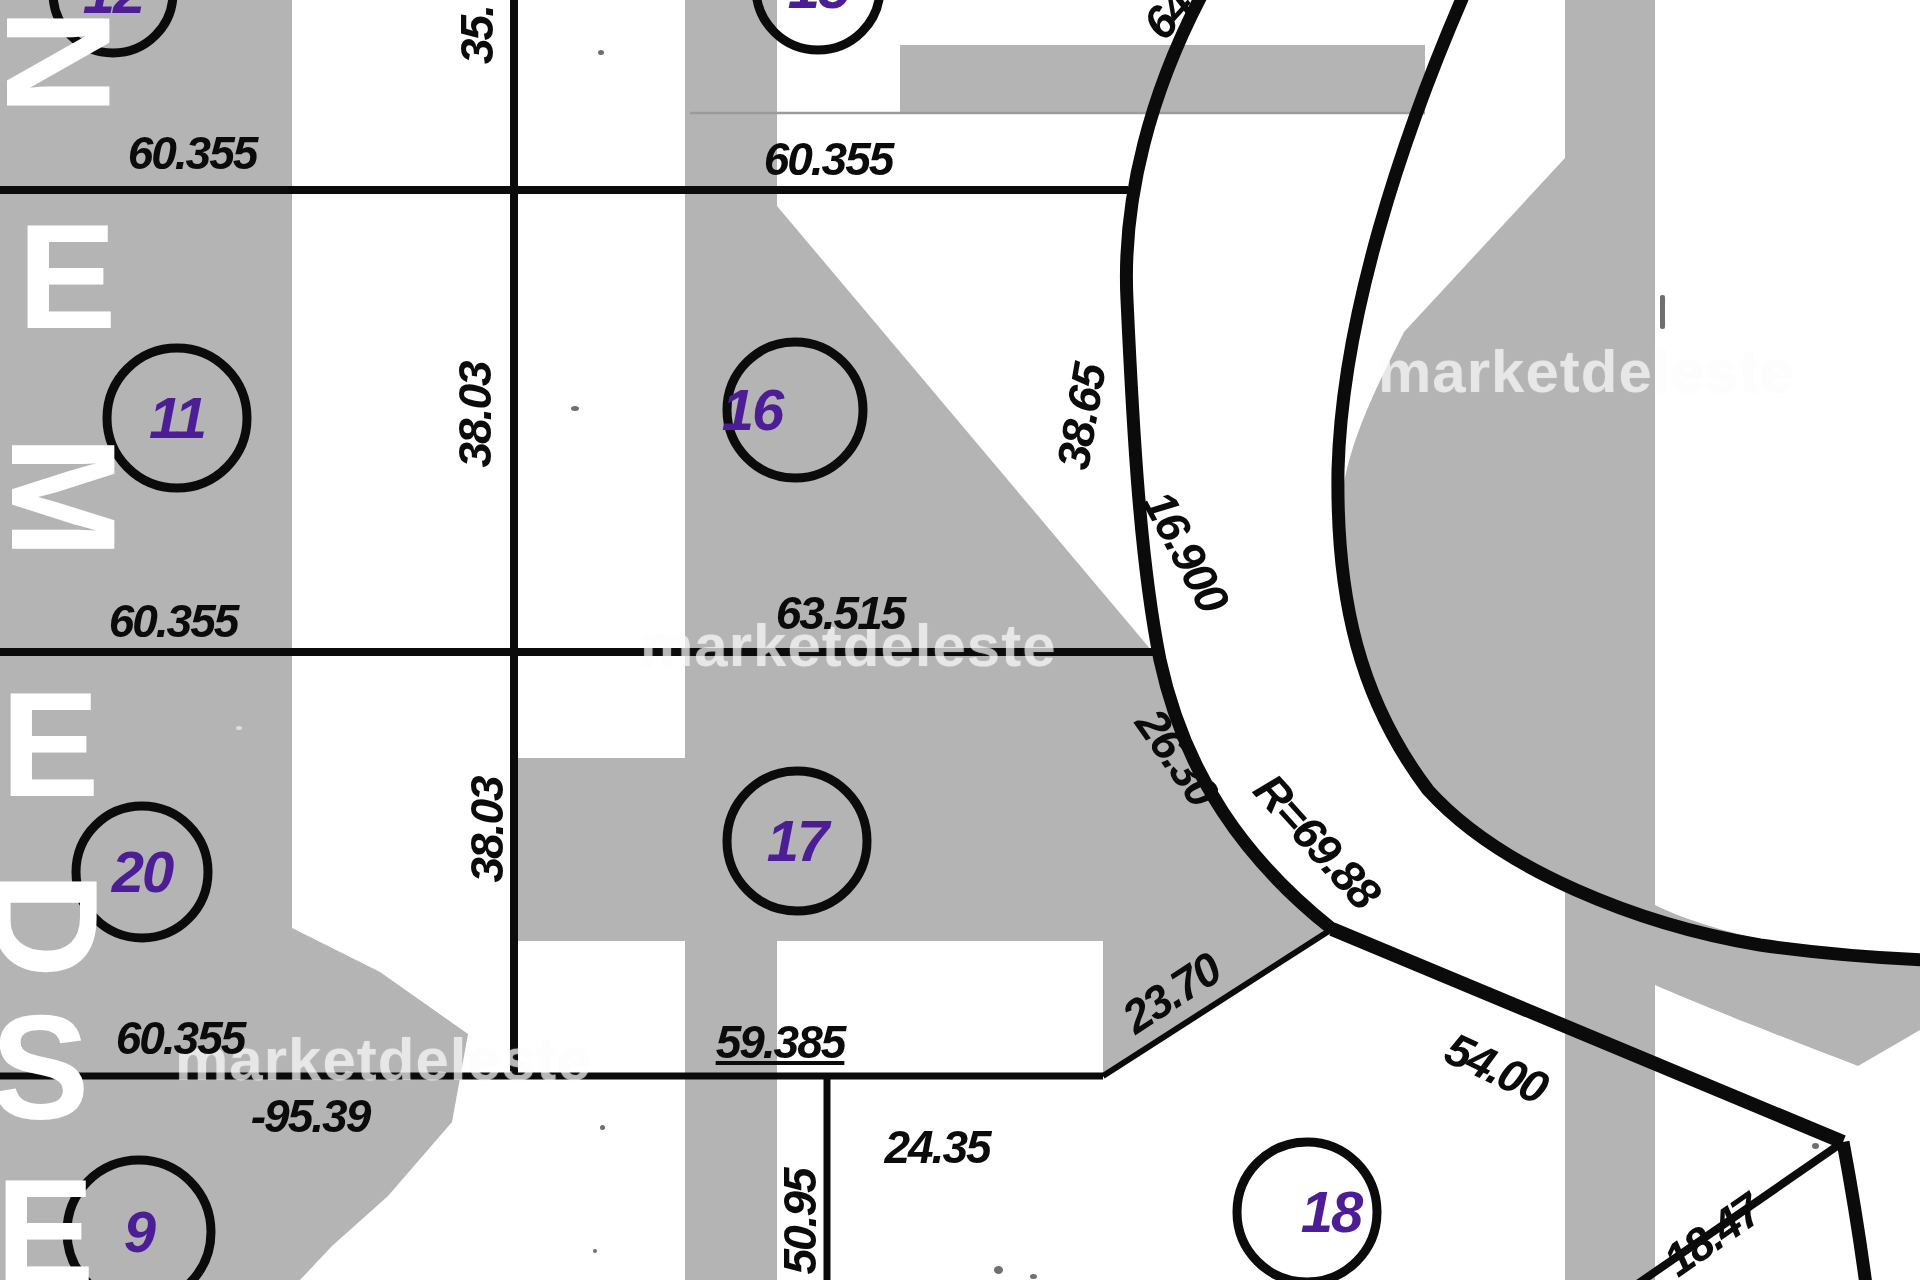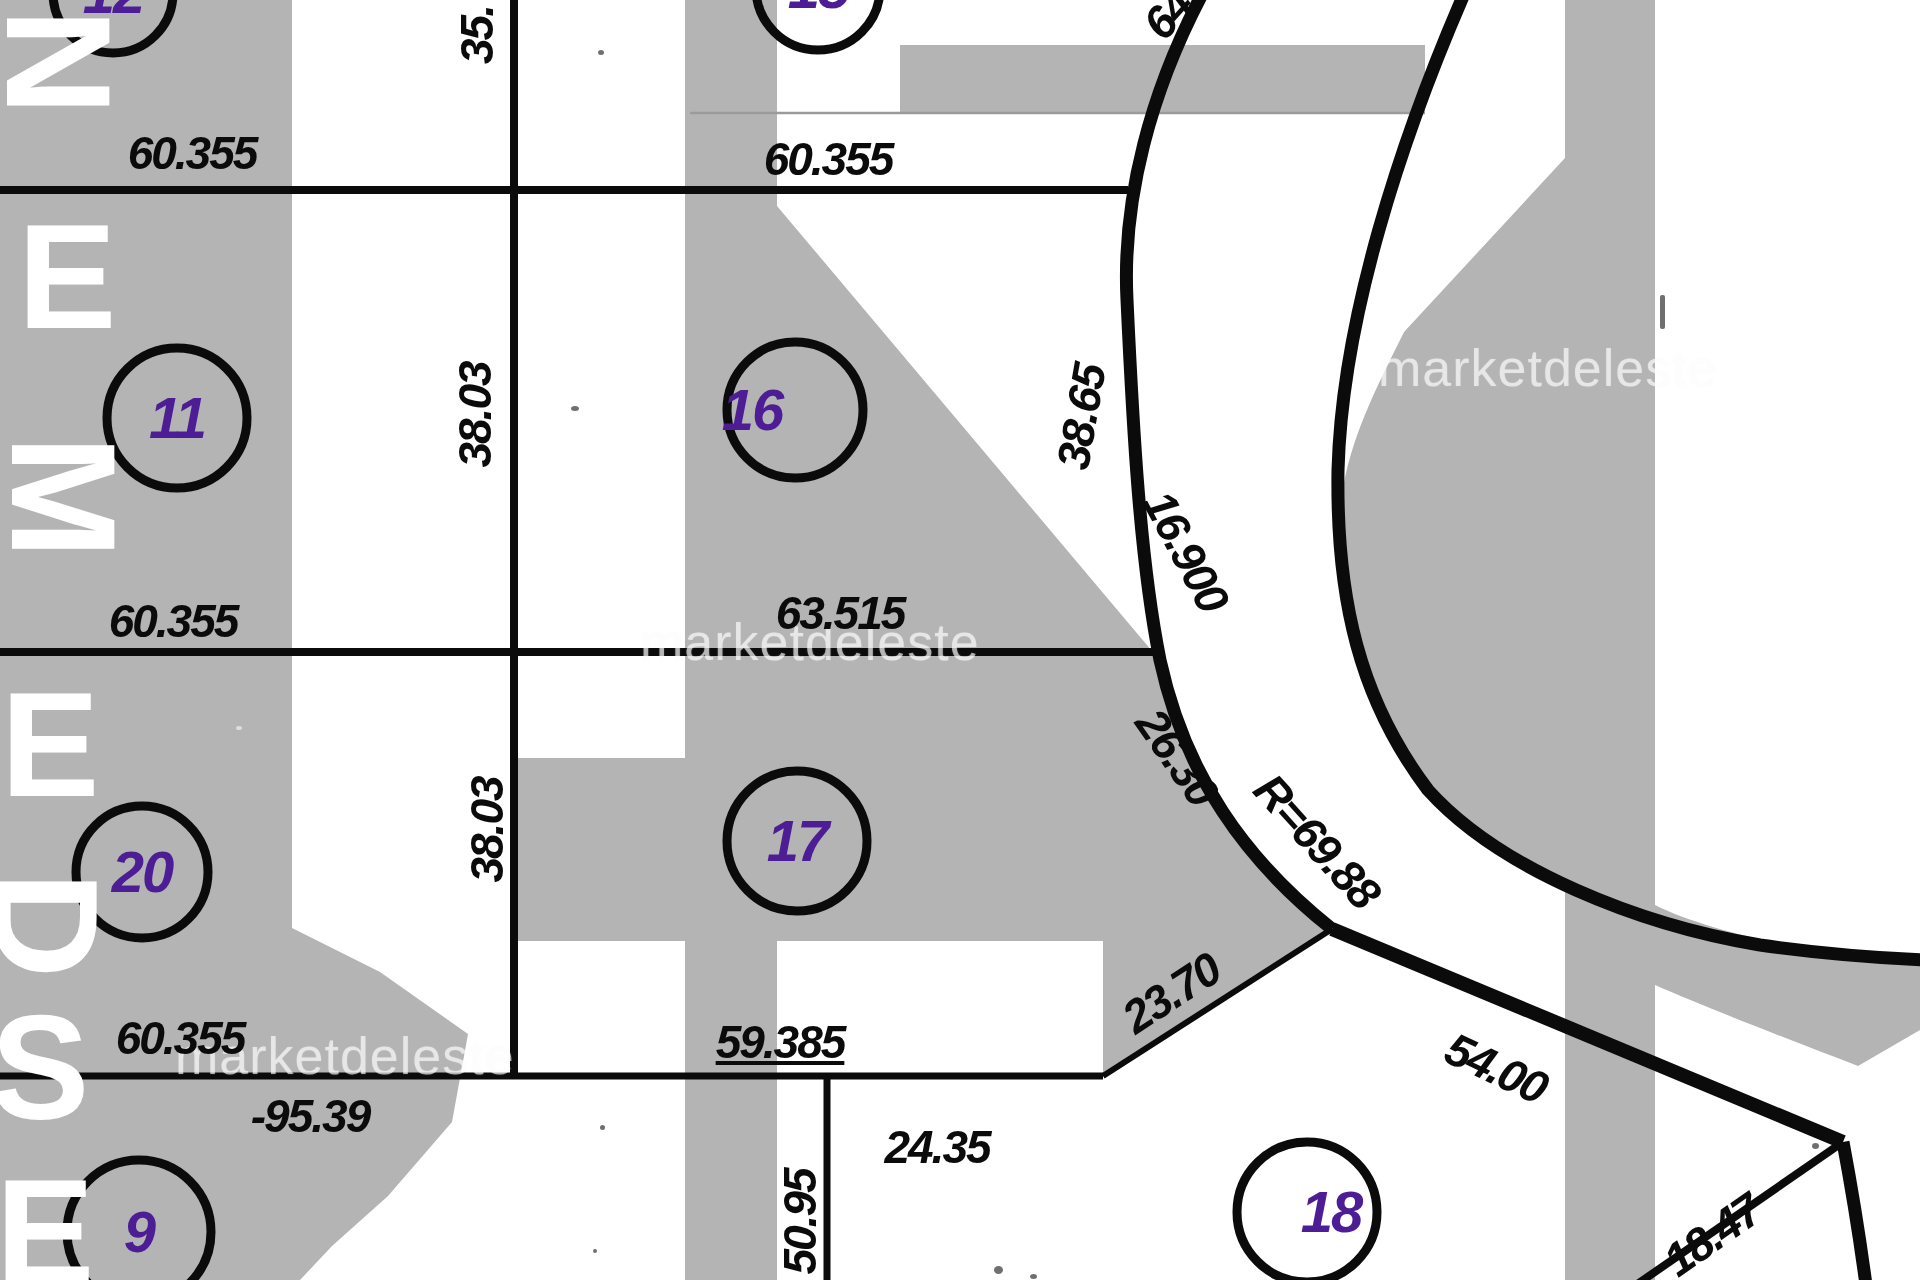--- a/index.html
+++ b/index.html
@@ -5,21 +5,21 @@
   html,body{margin:0;padding:0;background:#e8e8e8;}
   #stage{position:relative;width:1920px;height:1280px;background:#ffffff;overflow:hidden;
          font-family:"Liberation Sans",sans-serif;}
   #bg{position:absolute;left:0;top:0;width:100%;height:100%;}
   .dim{position:absolute;transform:translate(-50%,-50%);color:#0b0b0b;font-weight:bold;
        font-style:italic;font-size:46px;letter-spacing:-2px;white-space:nowrap;line-height:1;}
   .lotnum{position:absolute;transform:translate(-50%,-50%);color:#4c1d95;font-weight:bold;
        font-style:italic;font-size:58px;letter-spacing:-2px;line-height:1;}
   .streetletter{position:absolute;transform:translate(-50%,-50%);color:#ffffff;font-weight:bold;
        font-size:148px;line-height:1;}
-  .wm{position:absolute;color:rgba(255,255,255,0.62);font-weight:normal;font-size:52px;
+  .wm{position:absolute;color:rgba(255,255,255,0.62);font-weight:bold;font-size:60px;
       letter-spacing:1px;white-space:nowrap;line-height:1;
       text-shadow:0 0 2px rgba(230,230,230,0.25);}
   .speck{position:absolute;background:#6f6f6f;border-radius:50%;}
 </style>
 </head>
 <body>
 
 <div id="stage">
 
   <svg id="bg" viewBox="0 0 1920 1280">

